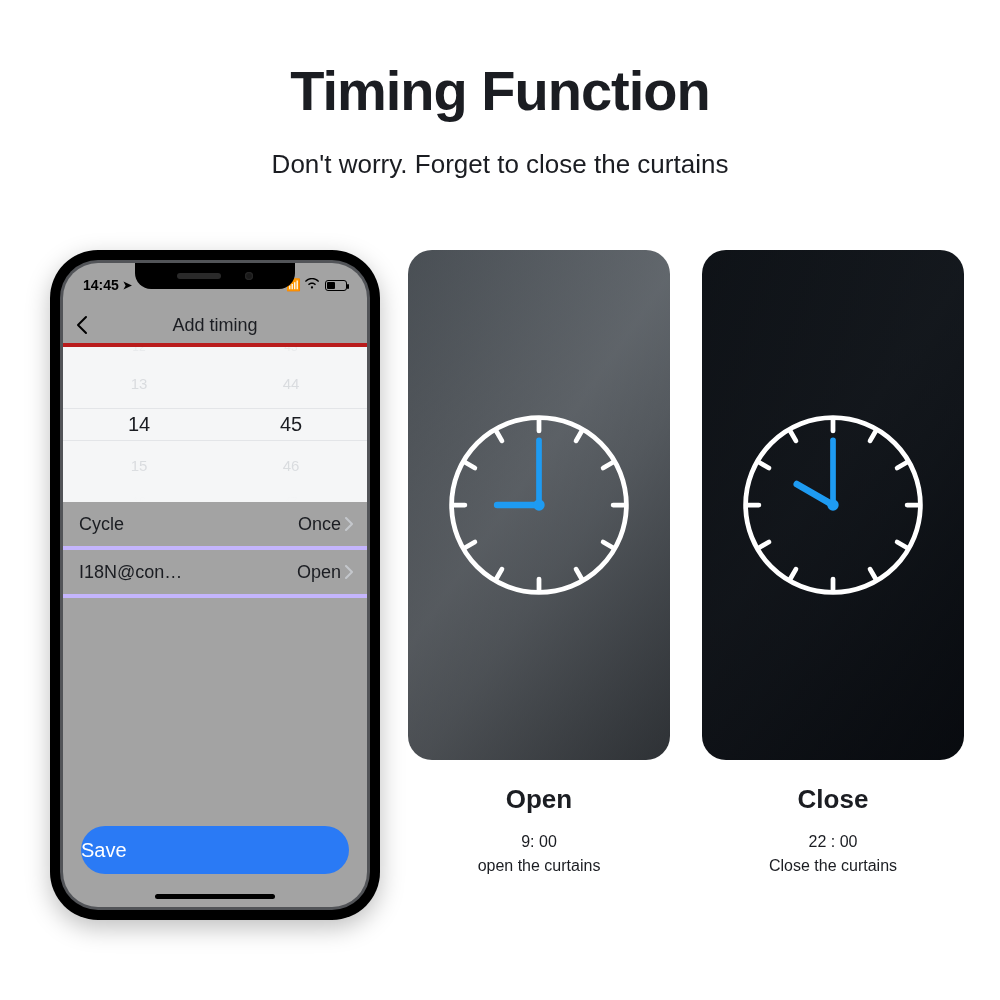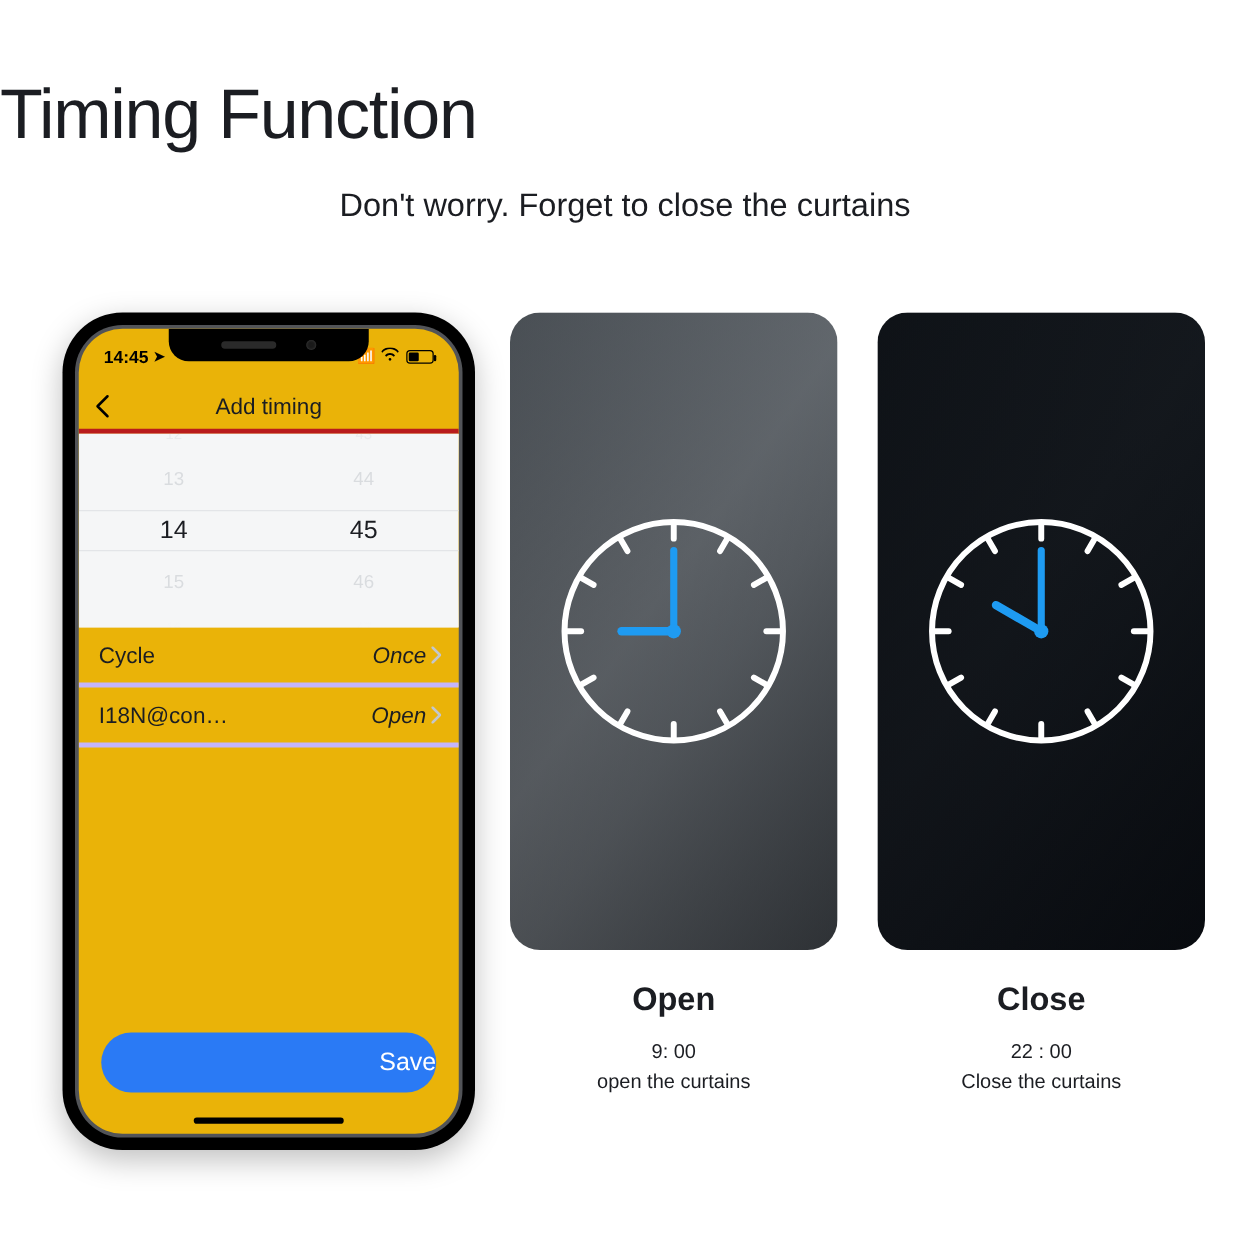--- a/index.html
+++ b/index.html
@@ -7,21 +7,22 @@
     width: 1000px;
     height: 1000px;
     background: #fff;
     font-family: -apple-system, BlinkMacSystemFont, "Segoe UI", Arial, sans-serif;
     color: #1b1d22;
     overflow: hidden;
   }
 
   
   .hero-title {
-    font-weight: 400;
+    text-align: center;
+    font-weight: 700;
     font-size: 56px;
     letter-spacing: -1px;
     margin-top: 58px;
     font-family: Arial Black, Arial, sans-serif;
   }
   .hero-sub {
     text-align: center;
     font-size: 26px;
     margin-top: 26px;
     color: #1b1d22;
@@ -50,21 +51,21 @@
     width: 100%;
     height: 100%;
     border-radius: 38px;
     background: #525458;
     padding: 3px;
   }
   .screen {
     width: 100%;
     height: 100%;
     border-radius: 35px;
-    background: #eab308;
+    background: #a3a3a3;
     overflow: hidden;
     position: relative;
     display: flex;
     flex-direction: column;
   }
   .notch {
     position: absolute;
     top: 0;
     left: 50%;
     transform: translateX(-50%);
@@ -159,34 +160,34 @@
   .row-item{
     height: 48px;
     display:flex;
     align-items:center;
     justify-content:space-between;
     padding: 0 14px 0 16px;
     border-bottom: 4px solid #c4b5fd;
     font-size: 18px;
     color:#1b1d22;
   }
-  .row-item .val{ display:flex; align-items:center; gap:4px; color:#1b1d22;font-style:italic;}
+  .row-item .val{ display:flex; align-items:center; gap:4px; color:#1b1d22;}
   .chev svg{ display:block; }
 
   .spacer{ flex:1; }
 
   .save-btn{
     margin: 0 18px 20px;
     height: 48px;
     border-radius: 24px;
     background: #2a7af5;
     color:#fff;
     display:flex;
     align-items:center;
-    justify-content:flex-end;
+    justify-content:flex-start;
     font-size: 20px;
     font-weight: 500;
   }
   .home-indicator{
     width: 120px;
     height: 5px;
     border-radius: 3px;
     background: #000;
     align-self: center;
     margin-bottom: 8px;

